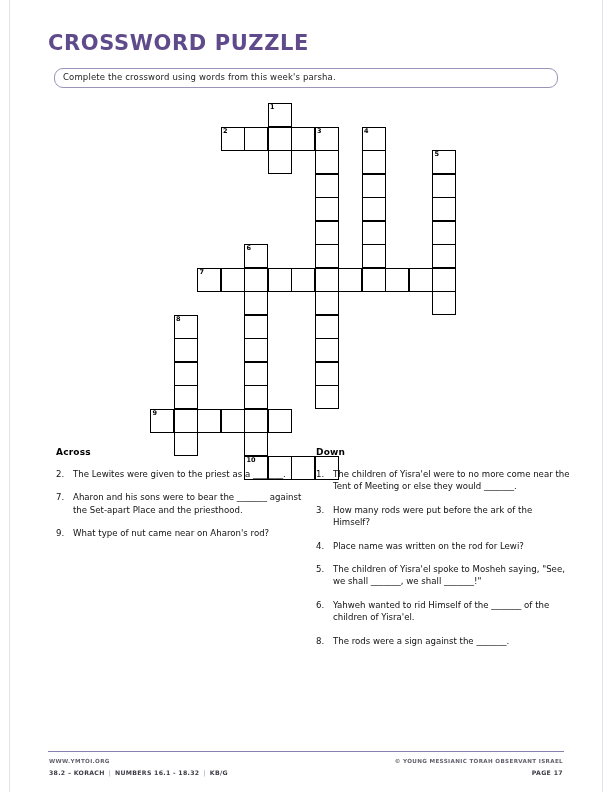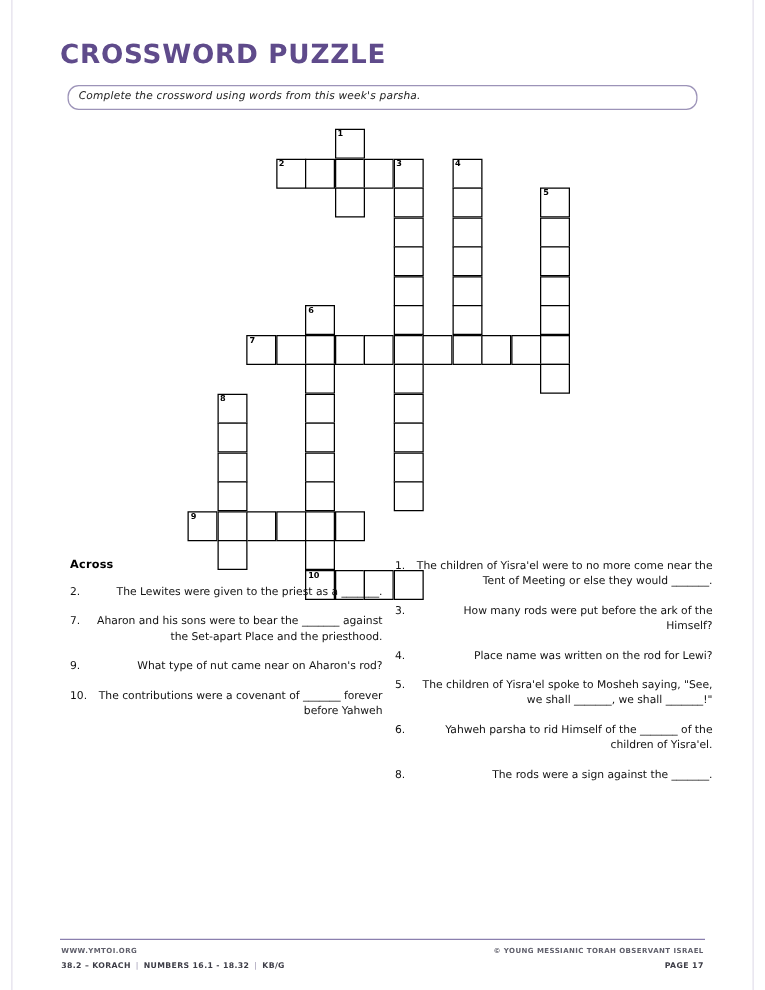--- a/index.html
+++ b/index.html
@@ -37,21 +37,20 @@
     width:504px; height:20px;
     border:1px solid #9c93b8;
     border-radius:9px;
     background:#ffffff;
   }
   .instruction-text {
     position:absolute; left:8px; top:3px;
     font-size:8.5px; color:#222222;
     letter-spacing:0.15px;
     white-space:nowrap;
-    font-style:italic;
   }
 
   
   .grid-wrap {
     position:absolute; left:0px; top:0px;
     width:612px; height:340px;
   }
   .cell {
     position:absolute;
     width:24px; height:24px;
@@ -84,21 +83,21 @@
     margin-bottom:11px;
     font-size:8.6px;
     line-height:12.4px;
     color:#111;
   }
   .clue-num {
     flex:0 0 auto;
     min-width:17px;
     text-align:left;
   }
-  .clue-text { flex:1 1 auto;text-align:right; }
+  .clue-text { flex:1 1 auto; }
 
   
   .footer-rule {
     position:absolute; left:48px; top:751px;
     width:516px; height:1.4px; background:#8a7fae;
   }
   .footer {
     position:absolute; left:0; top:755px; width:612px; height:37px;
   }
   .f-left {
@@ -222,47 +221,44 @@
           <span class="clue-text">The Lewites were given to the priest as a _______.</span>
         </div>
         <div class="clue">
           <span class="clue-num">7.</span>
           <span class="clue-text">Aharon and his sons were to bear the _______ against the Set-apart Place and the priesthood.</span>
         </div>
         <div class="clue">
           <span class="clue-num">9.</span>
           <span class="clue-text">What type of nut came near on Aharon's rod?</span>
         </div>
-        <div class="clue">
-          <span class="clue-num">10.</span>
-          <span class="clue-text">The contributions were a covenant of _______ forever before Yahweh</span>
-        </div>
       </div>
   </div>
   <div class="col-down">
+    <div class="clue-head">Down</div>
     <div id="down-list">
         <div class="clue">
           <span class="clue-num">1.</span>
           <span class="clue-text">The children of Yisra'el were to no more come near the Tent of Meeting or else they would _______.</span>
         </div>
         <div class="clue">
           <span class="clue-num">3.</span>
           <span class="clue-text">How many rods were put before the ark of the Himself?</span>
         </div>
         <div class="clue">
           <span class="clue-num">4.</span>
           <span class="clue-text">Place name was written on the rod for Lewi?</span>
         </div>
         <div class="clue">
           <span class="clue-num">5.</span>
           <span class="clue-text">The children of Yisra'el spoke to Mosheh saying, "See, we shall _______, we shall _______!"</span>
         </div>
         <div class="clue">
           <span class="clue-num">6.</span>
-          <span class="clue-text">Yahweh parsha to rid Himself of the _______ of the children of Yisra'el.</span>
+          <span class="clue-text">Yahweh wanted to rid Himself of the _______ of the children of Yisra'el.</span>
         </div>
         <div class="clue">
           <span class="clue-num">8.</span>
           <span class="clue-text">The rods were a sign against the _______.</span>
         </div>
       </div>
   </div>
 </div>
 
 <div class="footer-rule"></div>

